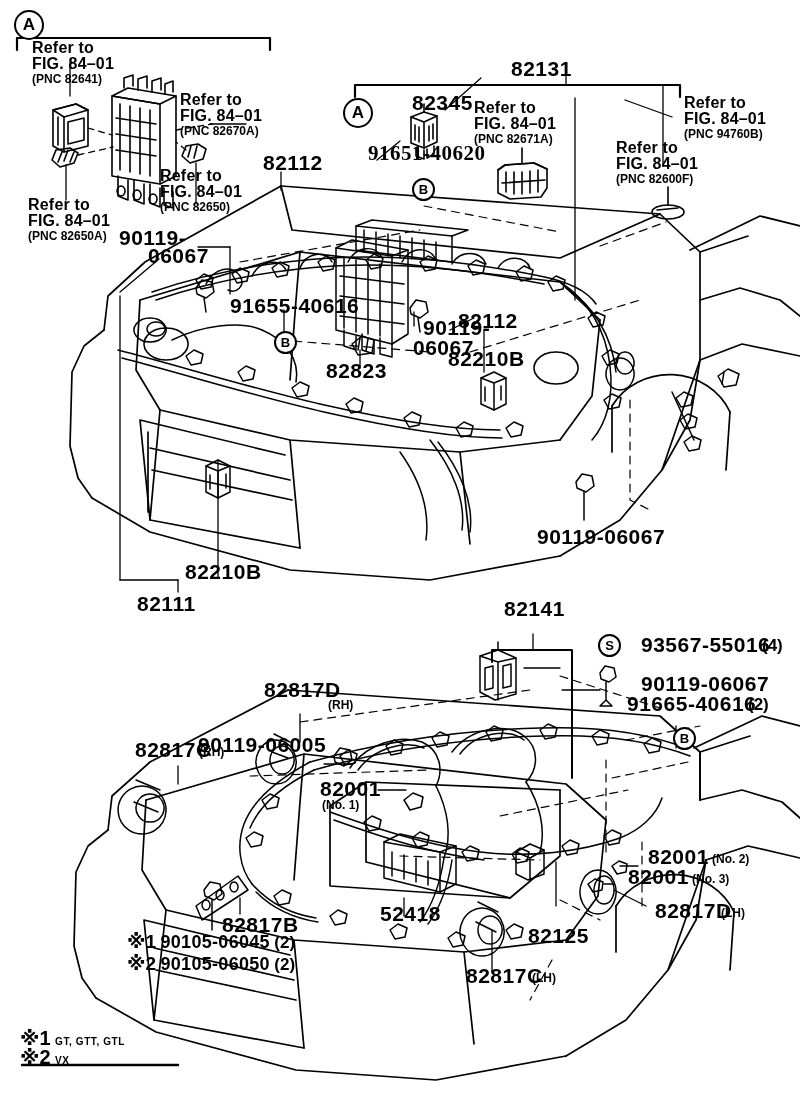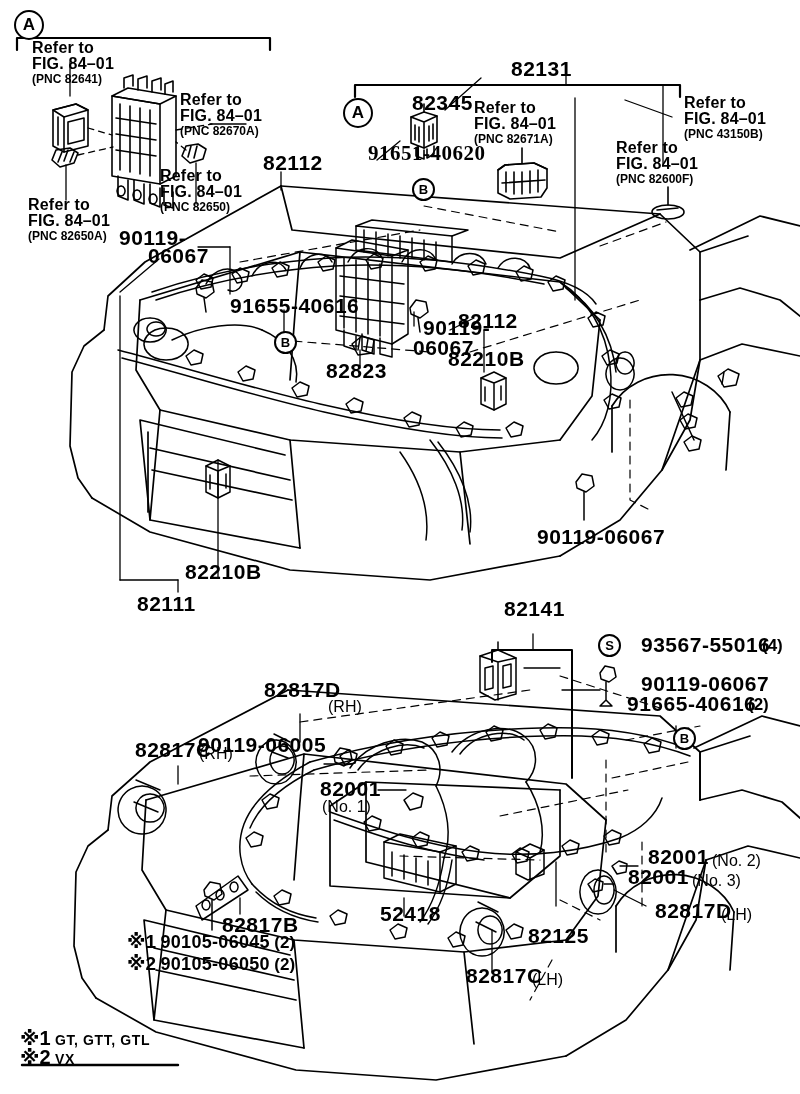--- a/index.html
+++ b/index.html
@@ -8,29 +8,29 @@
     width:800px;height:1094px;position:relative;overflow:hidden;
     font-family:"Liberation Sans","DejaVu Sans",sans-serif;
     color:#000;
   }
   #stage{position:absolute;left:0;top:0;width:800px;height:1094px;}
   svg.art{position:absolute;left:0;top:0;width:800px;height:1094px;}
 
   
   .lbl{position:absolute;white-space:nowrap;line-height:1;}
   .pn{font-size:21px;font-weight:bold;letter-spacing:0.5px;}
-  .sub{font-size:16px;font-weight:normal;}
+  .sub{font-size:12px;font-weight:bold;}
   .refer{font-size:16px;font-weight:bold;line-height:1.02;letter-spacing:0.2px;}
   .refer .r1{display:block;}
   .refer .r2{display:block;}
   .refer .r3{display:block;font-size:12px;font-weight:bold;letter-spacing:0;}
   .qty{font-size:17px;font-weight:bold;}
   .note{font-size:18px;font-weight:bold;letter-spacing:0.3px;}
   .legend1{font-size:20px;font-weight:bold;}
-  .legend2{font-size:14px;font-weight:bold;letter-spacing:0.6px;}
+  .legend2{font-size:10px;font-weight:bold;letter-spacing:0.6px;}
   .figcode{font-size:15px;font-weight:bold;letter-spacing:0.7px;}
 
   
   .circ{
     position:absolute;border:2.4px solid #000;border-radius:50%;
     display:flex;align-items:center;justify-content:center;
     font-weight:bold;background:#fff;
   }
   .circ-lg{width:26px;height:26px;font-size:17px;}
   .circ-md{width:19px;height:19px;font-size:13px;}
@@ -539,21 +539,21 @@
 
   <div class="lbl refer" style="left:616px;top:140px;">
     <span class="r1">Refer to</span>
     <span class="r2">FIG. 84–01</span>
     <span class="r3">(PNC 82600F)</span>
   </div>
 
   <div class="lbl refer" style="left:684px;top:95px;">
     <span class="r1">Refer to</span>
     <span class="r2">FIG. 84–01</span>
-    <span class="r3">(PNC 43150B)</span>
+    <span class="r3">(PNC 94760B)</span>
   </div>
 
   <div class="lbl pn" style="left:511px;top:58px;">82131</div>
 
   <div class="lbl pn" style="left:263px;top:152px;">82112</div>
 
   <div class="lbl pn" style="left:119px;top:227px;">90119-</div>
   <div class="lbl pn" style="left:148px;top:245px;">06067</div>
 
   <div class="lbl pn" style="left:230px;top:295px;">91655-40616</div>

